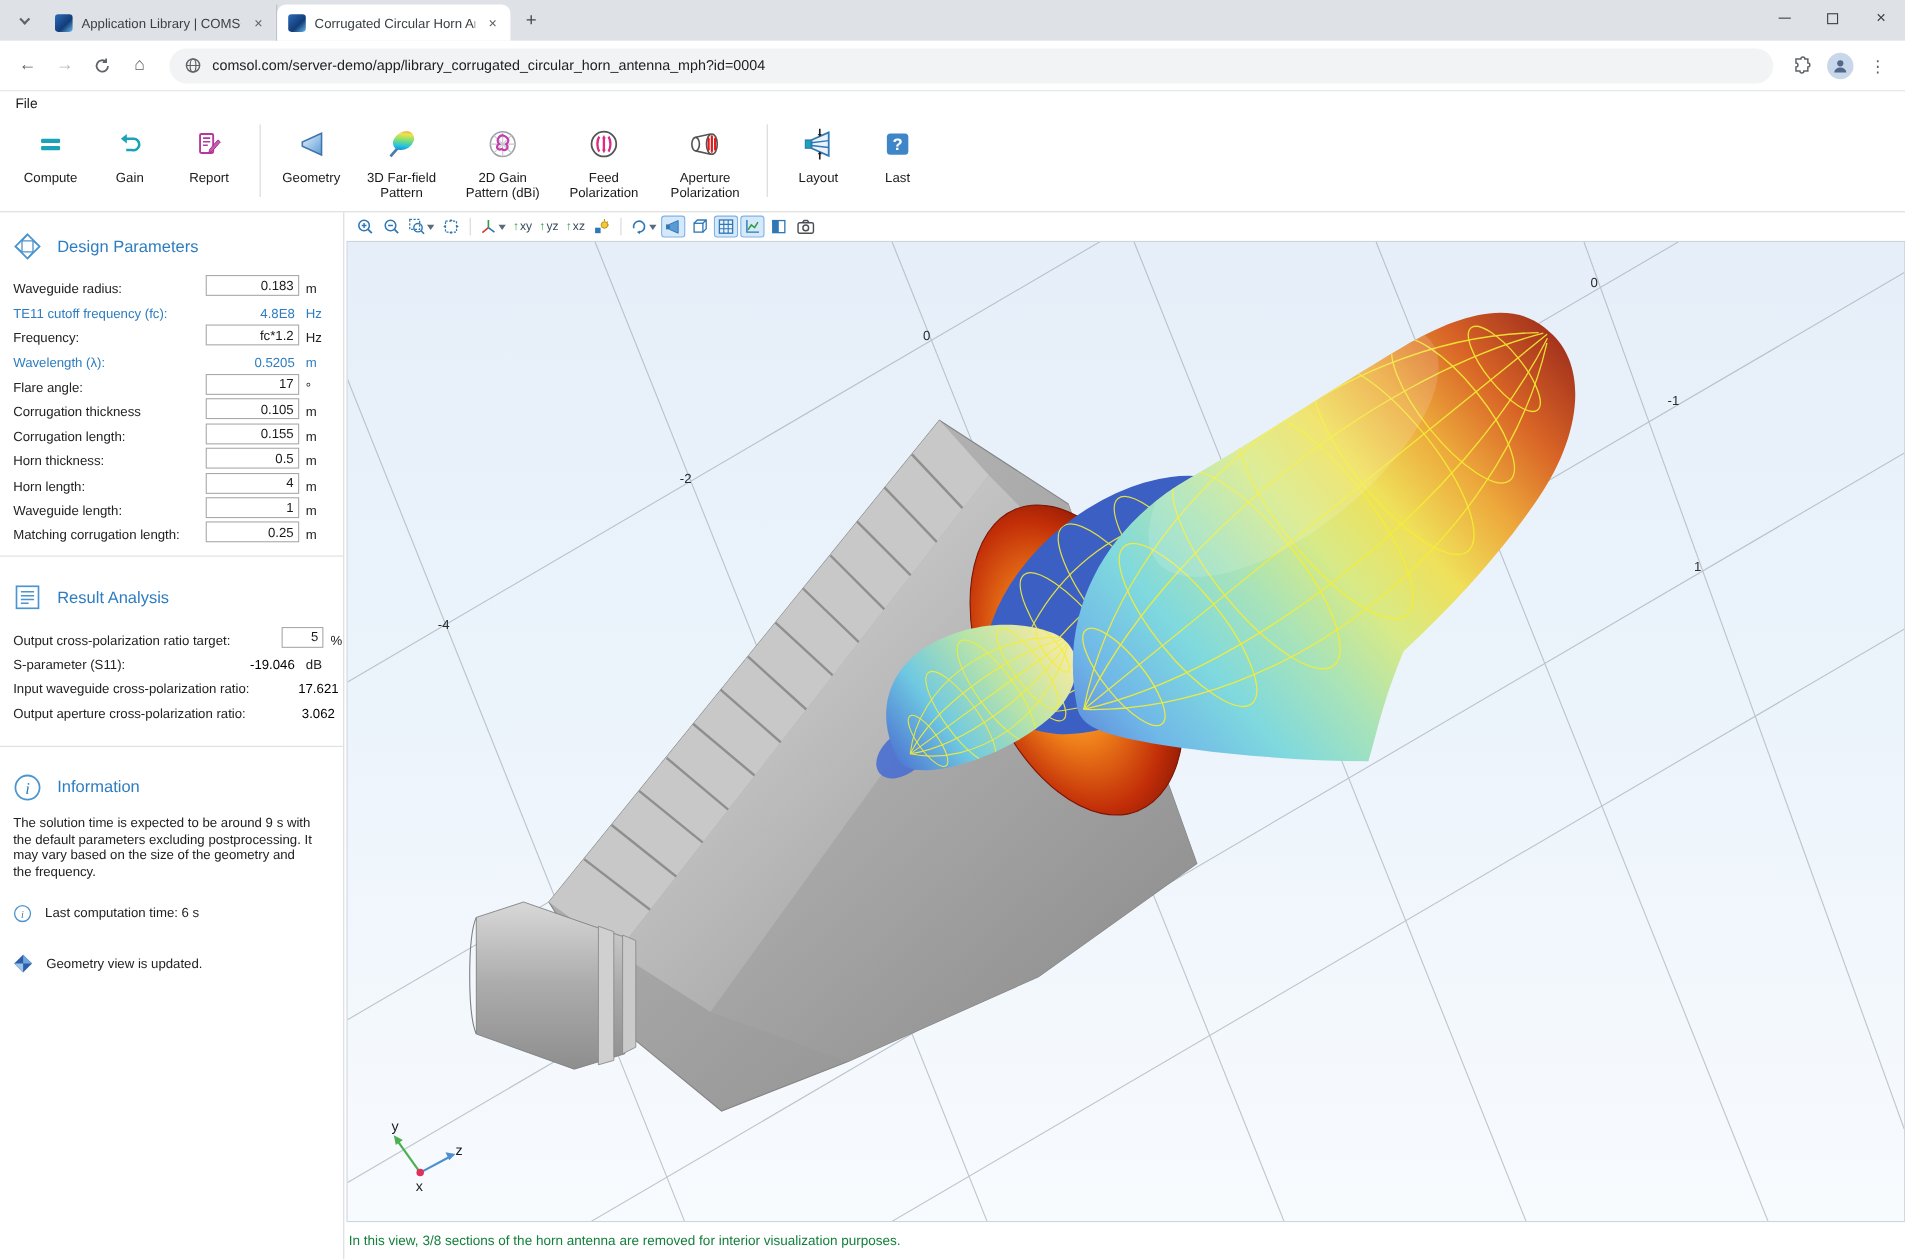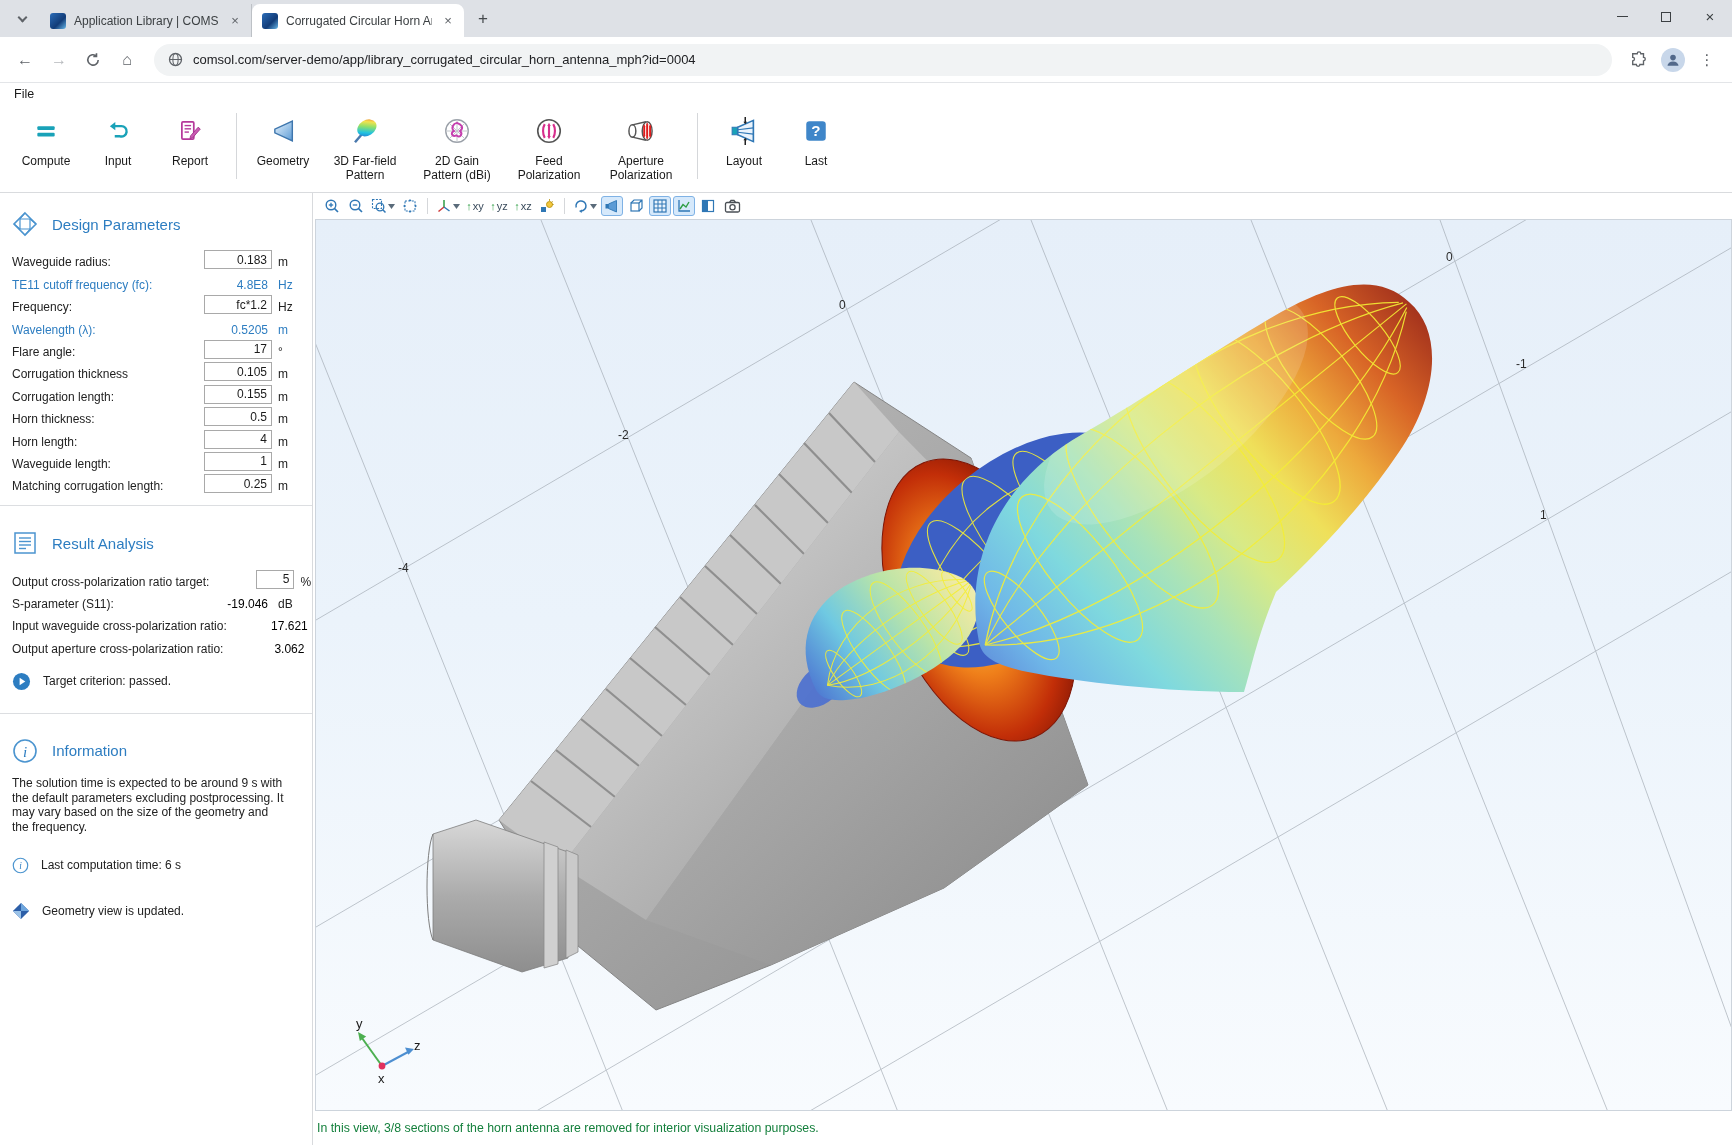--- a/index.html
+++ b/index.html
@@ -43,21 +43,21 @@
 
   .content { display:flex; height:952px; }
 
   
   .sidebar { width:313px; flex:none; padding:6px 0 13px; border-right:1px solid #d8dadd; overflow:hidden; }
   .sec-head { display:flex; align-items:center; gap:14px; padding:12px 0 10px 12px; }
   .sec-title { font-size:15px; color:#2d7dc1; }
   .prow { display:flex; align-items:flex-end; height:22.4px; padding:0 10px 0 12px; }
   .plabel { flex:1; font-size:12px; color:#222; white-space:nowrap; }
   .plabel.blue { color:#2d7dc1; }
-  .pbox { width:68px; height:19px; border:1px solid #a9a9a9; background:#fff; font-size:12px; text-align:right; padding:0 4px; color:#1a1a1a; font-family:inherit; flex:none; }
+  .pbox { width:85px; height:19px; border:1px solid #a9a9a9; background:#fff; font-size:12px; text-align:right; padding:0 4px; color:#1a1a1a; font-family:inherit; flex:none; }
   .pbox.small { width:38px; margin-left:47px; }
   .pval { width:85px; text-align:right; font-size:12px; padding-right:4px; flex:none; }
   .pval.blue { color:#2d7dc1; }
   .punit { width:24px; font-size:12px; color:#222; margin-left:6px; flex:none; }
   .punit.blue { color:#2d7dc1; }
   .divider { height:1px; background:#dcdee1; margin:12px 0; }
   .statusrow { display:flex; align-items:center; gap:12px; padding:10px 12px 0; font-size:12px; color:#222; }
   .infotext { padding:2px 12px 0; font-size:12px; color:#222; line-height:1.23; max-width:300px; }
 
   
@@ -157,21 +157,21 @@
     </span>
     <span class="rlabel">Compute</span>
   </div>
   <div class="rbtn">
     <span class="ric">
       <svg width="26" height="26" viewBox="0 0 24 24">
           <path d="M8,7.5 H15 a4.8,4.8 0 1 1 -1.2,9.4 H9" fill="none" stroke="#19a2b8" stroke-width="2.2"></path>
           <path d="M9.5,3.6 L4.5,7.5 L9.5,11.4 Z" fill="#19a2b8"></path>
         </svg>
     </span>
-    <span class="rlabel">Input</span>
+    <span class="rlabel">Gain</span>
   </div>
   <div class="rbtn">
     <span class="ric">
       <svg width="26" height="26" viewBox="0 0 24 24">
           <rect x="4.5" y="3.5" width="11" height="16" rx="1" fill="#fff" stroke="#b5399b" stroke-width="1.6"></rect>
           <line x1="7" y1="7" x2="13" y2="7" stroke="#b5399b" stroke-width="1.3"></line>
           <line x1="7" y1="10" x2="13" y2="10" stroke="#b5399b" stroke-width="1.3"></line>
           <line x1="7" y1="13" x2="11" y2="13" stroke="#b5399b" stroke-width="1.3"></line>
           <path d="M12.5,16.5 L19.5,8.5 L21.5,10.2 L14.5,18.2 L12,19 Z" fill="#c95ab2" stroke="#a0308a" stroke-width="0.8"></path>
         </svg>
@@ -375,27 +375,20 @@
       <span class="plabel">Input waveguide cross-polarization ratio:</span>
       <span class="pval">17.621</span>
 
     </div>
     <div class="prow">
       <span class="plabel">Output aperture cross-polarization ratio:</span>
       <span class="pval">3.062</span>
 
     </div>
 
-    <div class="statusrow" style="padding-top:16px;">
-      <svg width="19" height="19" viewBox="0 0 20 20">
-        <circle cx="10" cy="10" r="9" fill="#2d7dc1"></circle>
-        <path d="M8,6 L14,10 L8,14 Z" fill="#fff"></path>
-      </svg>
-      <span>Target criterion: passed.</span>
-    </div>
 
     <div class="divider" style="margin-top:22px;"></div>
 
     <div class="sec-head">
       <svg width="26" height="26" viewBox="0 0 26 26">
         <circle cx="13" cy="13" r="11" fill="none" stroke="#4b94cf" stroke-width="1.6"></circle>
         <text x="13" y="19" text-anchor="middle" font-size="15" font-family="Liberation Serif,serif" font-style="italic" fill="#2d7dc1">i</text>
       </svg>
       <span class="sec-title">Information</span>
     </div>

